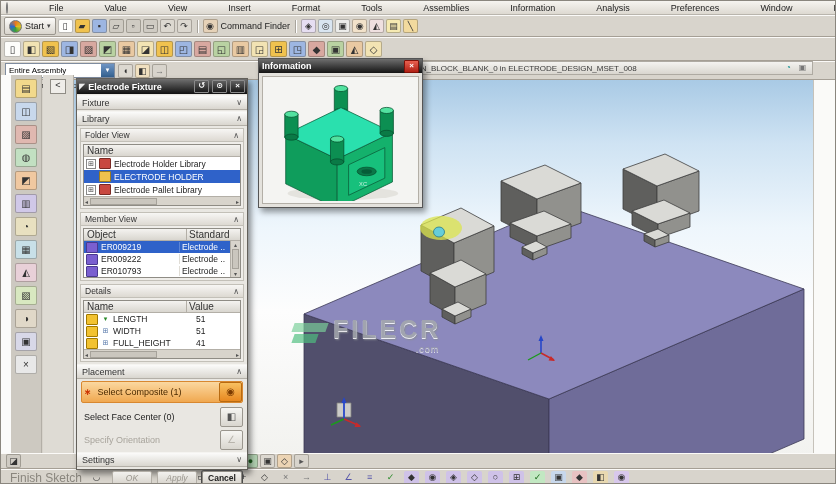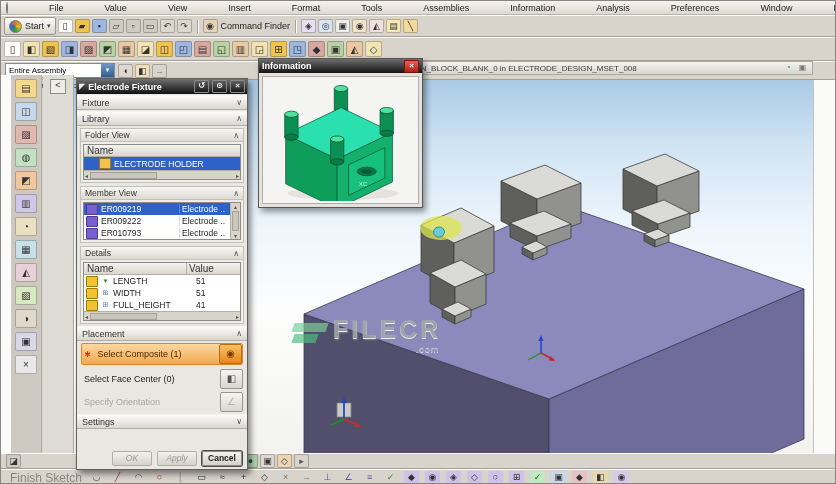--- a/index.html
+++ b/index.html
@@ -386,40 +386,54 @@
 
     <div class="group">
       <div class="group-hd">
         <span>Folder View</span>
         <span class="chev">∧</span>
       </div>
       <div class="panel">
         <div class="colhd">
           <span>Name</span>
         </div>
+        <div class="trow">
+          <span class="expander">⊞</span>
+          <span class="mini lib"></span>
+          <span>Electrode Holder Library</span>
+        </div>
         <div class="trow selected">
           <span class="indent"></span>
           <span class="mini folder"></span>
           <span>ELECTRODE HOLDER</span>
+        </div>
+        <div class="trow">
+          <span class="expander">⊞</span>
+          <span class="mini lib"></span>
+          <span>Electrode Pallet Library</span>
         </div>
         <div class="hscroll">
           <span>◂</span>
           <span class="hthumb"></span>
           <span class="hspace"></span>
           <span>▸</span>
         </div>
       </div>
     </div>
 
     <div class="group">
       <div class="group-hd">
         <span>Member View</span>
         <span class="chev">∧</span>
       </div>
       <div class="panel">
+        <div class="colhd">
+          <span>Object</span>
+          <span class="c2">Standard</span>
+        </div>
         <div class="mbody">
           <div class="mrows">
             <div class="mrow selected">
               <span class="mini memicon"></span>
               <span class="cell-obj">ER009219</span>
               <span class="cell-std">Electrode ..</span>
             </div>
             <div class="mrow">
               <span class="mini memicon"></span>
               <span class="cell-obj">ER009222</span>

